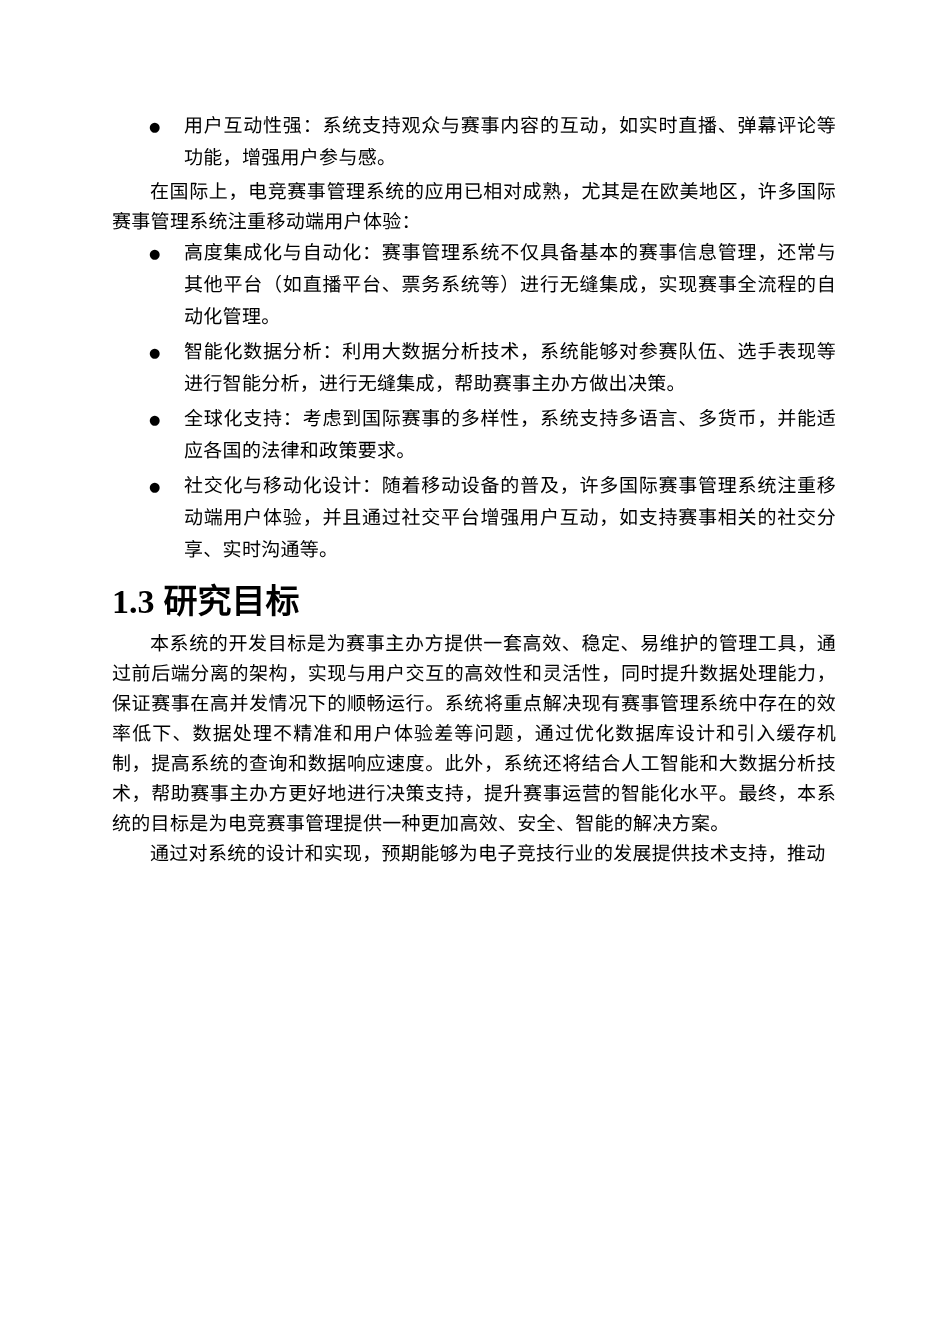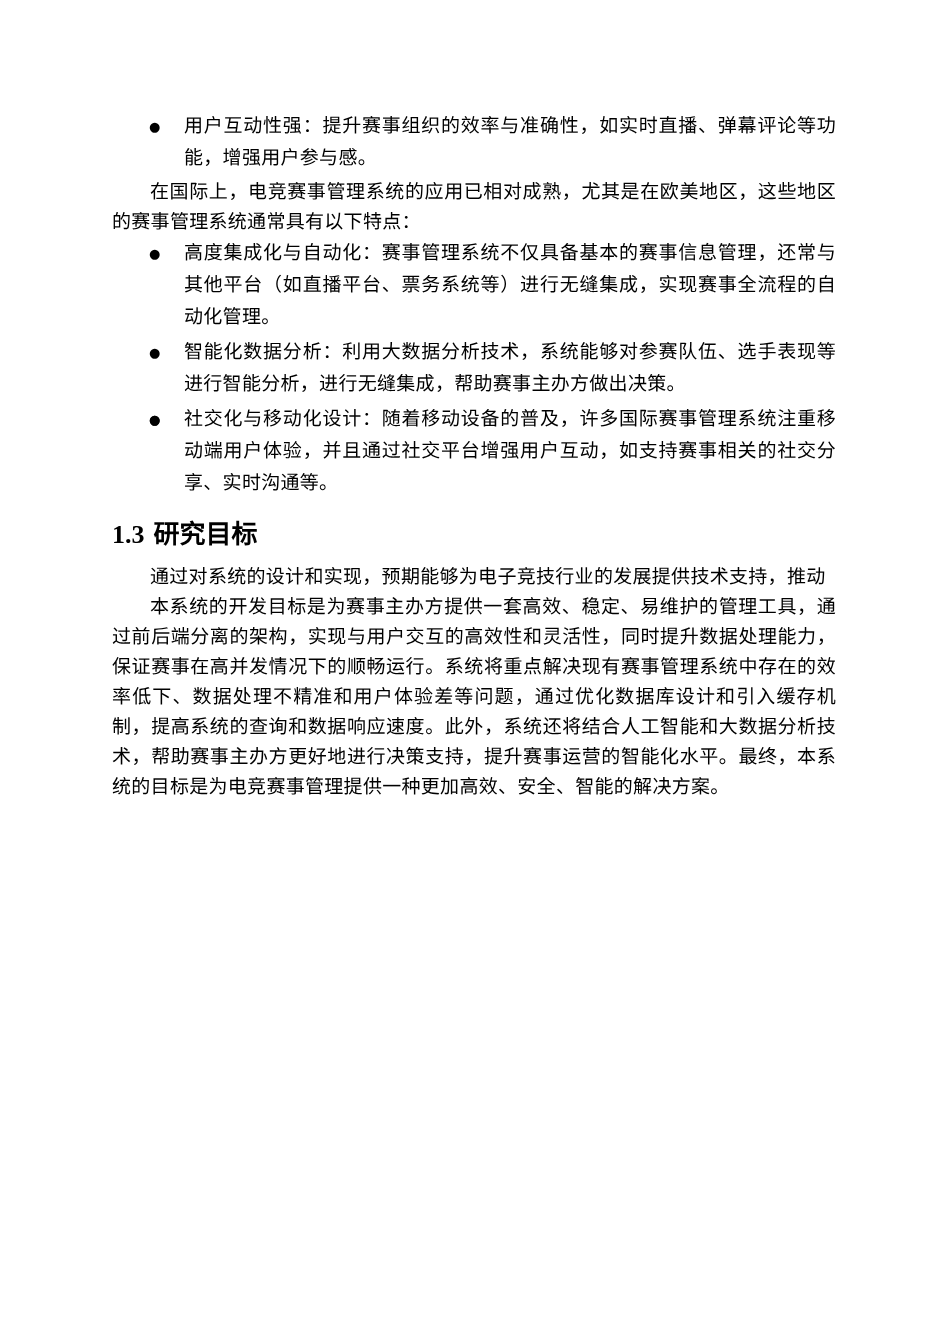--- a/index.html
+++ b/index.html
@@ -47,21 +47,21 @@
   ul.feature-list li .bullet {
     position: absolute;
     left: 37px;
     top: 1px;
     font-size: 13px;
     line-height: 32px;
     font-family: "DejaVu Sans", sans-serif;
   }
   h2.section-heading {
     margin: 17px 0 9px 0;
-    font-size: 26px;
+    font-size: 34px;
     line-height: 36px;
     font-weight: 700;
     text-align: left;
   }
   .section-number {
     font-family: "Liberation Serif", "DejaVu Serif", serif;
     font-weight: 700;
     margin-right: 9px;
   }
   .section-title {
@@ -71,46 +71,47 @@
 </style>
 </head>
 <body>
 
 <div class="page">
   <div class="content">
 
     <ul class="feature-list">
       <li>
         <span class="bullet">●</span>
-        <span>用户互动性强：提升赛事组织的效率与准确性，如实时直播、弹幕评论等功能，增强用户参与感。</span>
+        <span>用户互动性强：系统支持观众与赛事内容的互动，如实时直播、弹幕评论等功能，增强用户参与感。</span>
       </li>
     </ul>
 
-    <p class="body-para">在国际上，电竞赛事管理系统的应用已相对成熟，尤其是在欧美地区，这些地区的赛事管理系统通常具有以下特点：</p>
+    <p class="body-para">在国际上，电竞赛事管理系统的应用已相对成熟，尤其是在欧美地区，许多国际赛事管理系统注重移动端用户体验：</p>
 
     <ul class="feature-list">
       <li>
         <span class="bullet">●</span>
         <span>高度集成化与自动化：赛事管理系统不仅具备基本的赛事信息管理，还常与其他平台（如直播平台、票务系统等）进行无缝集成，实现赛事全流程的自动化管理。</span>
       </li>
       <li>
         <span class="bullet">●</span>
         <span>智能化数据分析：利用大数据分析技术，系统能够对参赛队伍、选手表现等进行智能分析，进行无缝集成，帮助赛事主办方做出决策。</span>
       </li>
       <li>
         <span class="bullet">●</span>
+        <span>全球化支持：考虑到国际赛事的多样性，系统支持多语言、多货币，并能适应各国的法律和政策要求。</span>
       </li>
       <li>
         <span class="bullet">●</span>
         <span>社交化与移动化设计：随着移动设备的普及，许多国际赛事管理系统注重移动端用户体验，并且通过社交平台增强用户互动，如支持赛事相关的社交分享、实时沟通等。</span>
       </li>
     </ul>
 
 
     <h2 class="section-heading">
       <span class="section-number">1.3</span><span class="section-title">研究目标</span>
     </h2>
 
+    <p class="body-para">本系统的开发目标是为赛事主办方提供一套高效、稳定、易维护的管理工具，通过前后端分离的架构，实现与用户交互的高效性和灵活性，同时提升数据处理能力，保证赛事在高并发情况下的顺畅运行。系统将重点解决现有赛事管理系统中存在的效率低下、数据处理不精准和用户体验差等问题，通过优化数据库设计和引入缓存机制，提高系统的查询和数据响应速度。此外，系统还将结合人工智能和大数据分析技术，帮助赛事主办方更好地进行决策支持，提升赛事运营的智能化水平。最终，本系统的目标是为电竞赛事管理提供一种更加高效、安全、智能的解决方案。</p>
     <p class="body-para">通过对系统的设计和实现，预期能够为电子竞技行业的发展提供技术支持，推动</p>
-    <p class="body-para">本系统的开发目标是为赛事主办方提供一套高效、稳定、易维护的管理工具，通过前后端分离的架构，实现与用户交互的高效性和灵活性，同时提升数据处理能力，保证赛事在高并发情况下的顺畅运行。系统将重点解决现有赛事管理系统中存在的效率低下、数据处理不精准和用户体验差等问题，通过优化数据库设计和引入缓存机制，提高系统的查询和数据响应速度。此外，系统还将结合人工智能和大数据分析技术，帮助赛事主办方更好地进行决策支持，提升赛事运营的智能化水平。最终，本系统的目标是为电竞赛事管理提供一种更加高效、安全、智能的解决方案。</p>
 
   </div>
 </div>
 
 </body></html>

